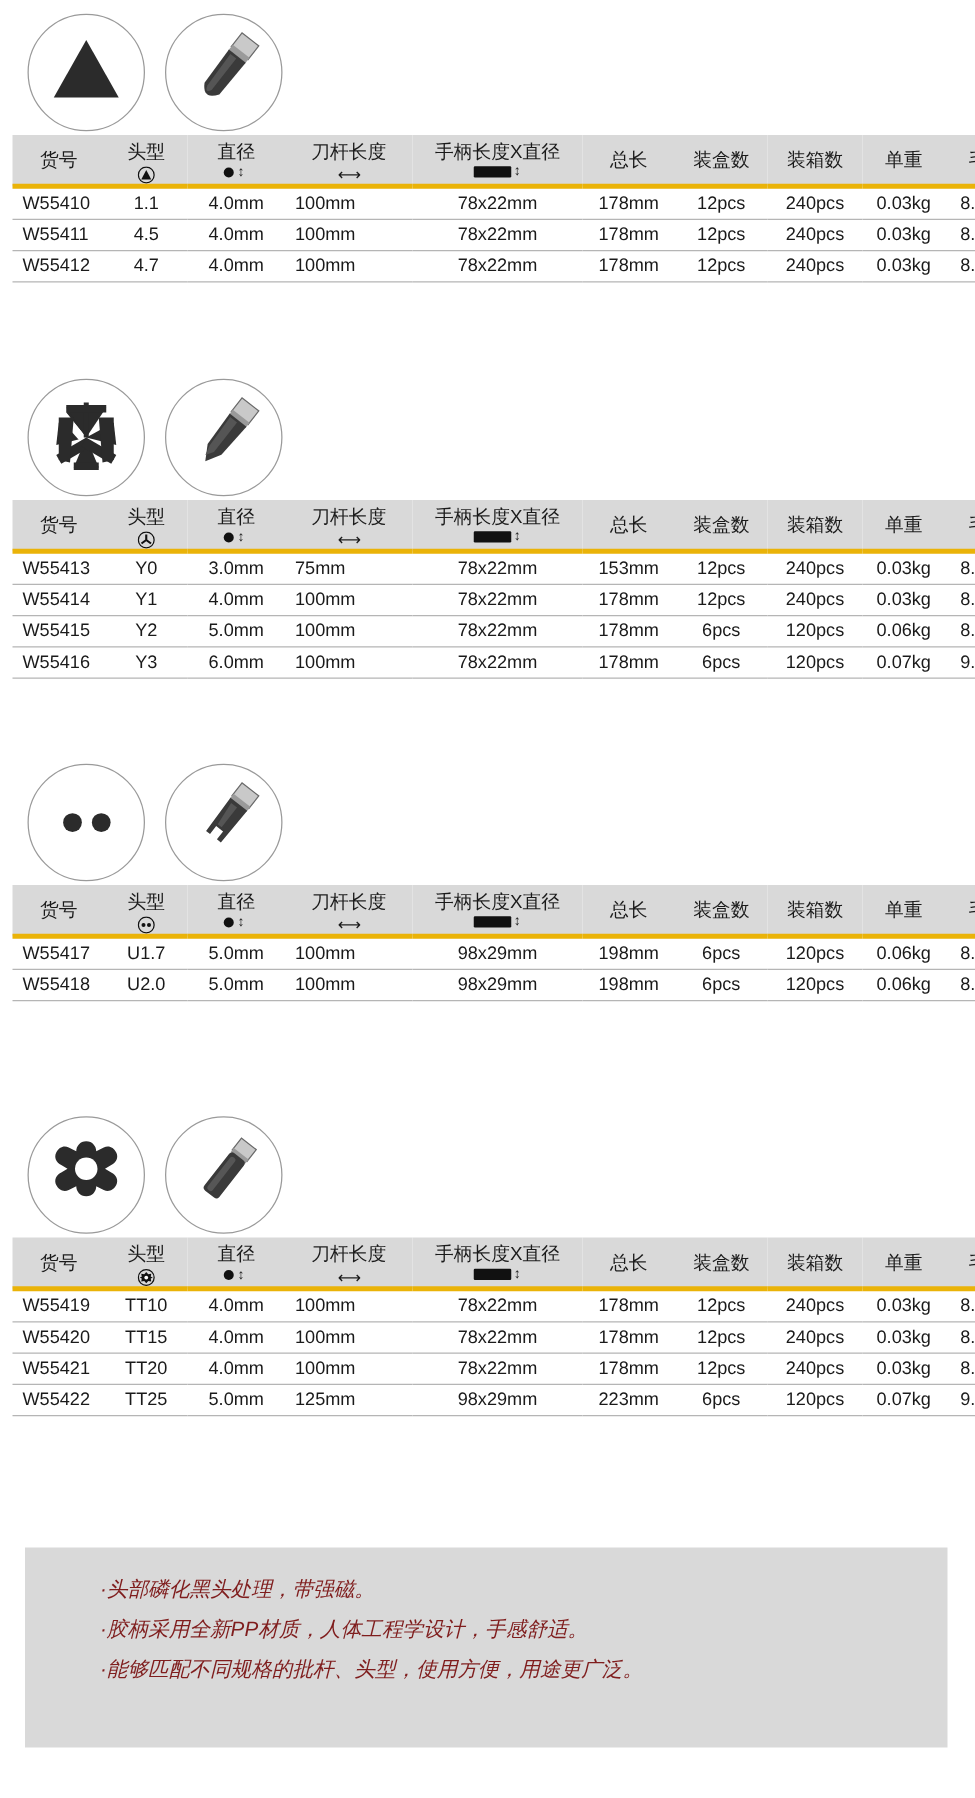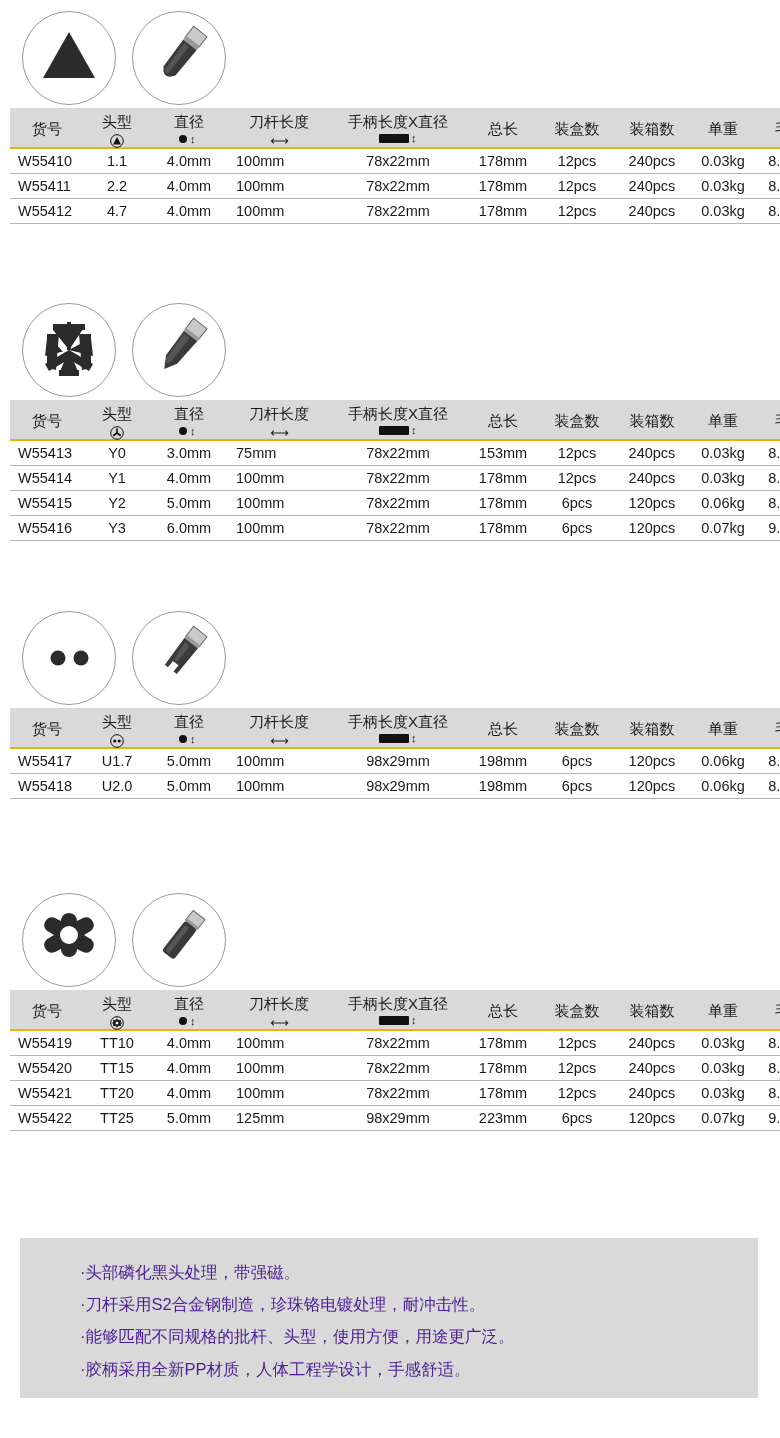--- a/index.html
+++ b/index.html
@@ -72,21 +72,21 @@
     height: 13px;
     margin-top: 1px;
   }
   table.spec td {
     font-size: 14.5px;
     padding: 4px 2px;
     text-align: center;
     border-bottom: 1px solid #b5b5b5;
     white-space: nowrap;
   }
-  table.spec tbody tr:first-child td { border-top: 2px solid #eab308; }
+  table.spec tbody tr:first-child td { border-top: 4px solid #eab308; }
   table.spec td.left { text-align: left; padding-left: 8px; }
 
   
   col.c0 { width: 74px; }
   col.c1 { width: 66px; }
   col.c2 { width: 78px; }
   col.c3 { width: 102px; }
   col.c4 { width: 136px; }
   col.c5 { width: 74px; }
   col.c6 { width: 74px; }
@@ -164,22 +164,23 @@
     background: #d9d9d9;
   }
   .notes ul {
     list-style: none;
     margin: 0;
     padding: 18px 0 0 60px;
   }
   .notes li {
     font-size: 16.5px;
     line-height: 1.95;
-    color: #4c1d95;
+    color: #7f1d1d;
     white-space: nowrap;
+    font-style: italic;
   }
 </style>
 </head>
 <body>
 
 <div class="page">
 
   <div class="block" style="position:absolute; left:0; top:8px;">
     <div class="icons">
       <div class="icon-circle">
@@ -262,21 +263,21 @@
           <td class="left">100mm</td>
           <td>78x22mm</td>
           <td>178mm</td>
           <td>12pcs</td>
           <td>240pcs</td>
           <td>0.03kg</td>
           <td>8.20kg</td>
         </tr>
         <tr>
           <td class="left">W55411</td>
-          <td>2.2</td>
+          <td>4.5</td>
           <td>4.0mm</td>
           <td class="left">100mm</td>
           <td>78x22mm</td>
           <td>178mm</td>
           <td>12pcs</td>
           <td>240pcs</td>
           <td>0.03kg</td>
           <td>8.20kg</td>
         </tr>
         <tr>
@@ -687,19 +688,18 @@
           <td>0.07kg</td>
           <td>9.40kg</td>
         </tr>
       </tbody>
     </table>
   </div>
 
   <div class="notes">
     <ul>
       <li>·头部磷化黑头处理，带强磁。</li>
-      <li>·刀杆采用S2合金钢制造，珍珠铬电镀处理，耐冲击性。</li>
+      <li>·胶柄采用全新PP材质，人体工程学设计，手感舒适。</li>
       <li>·能够匹配不同规格的批杆、头型，使用方便，用途更广泛。</li>
-      <li>·胶柄采用全新PP材质，人体工程学设计，手感舒适。</li>
     </ul>
   </div>
 
 </div>
 
 </body></html>

